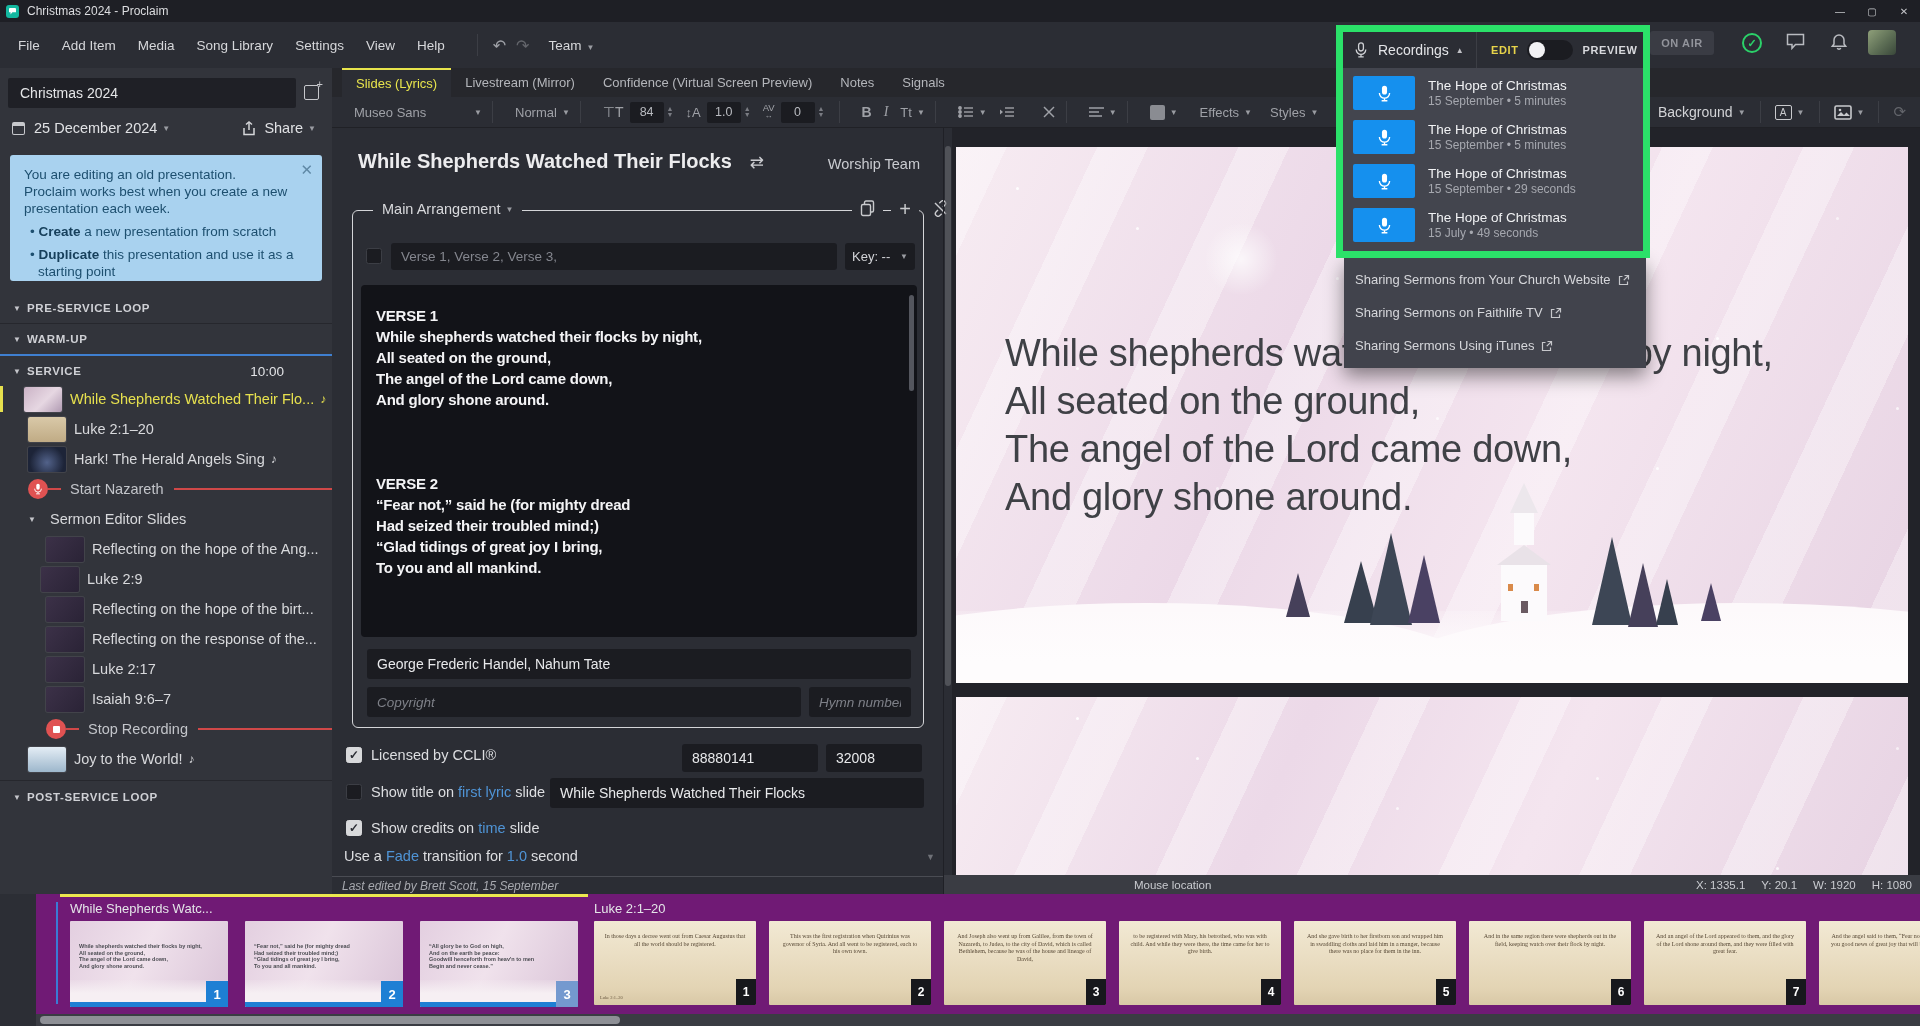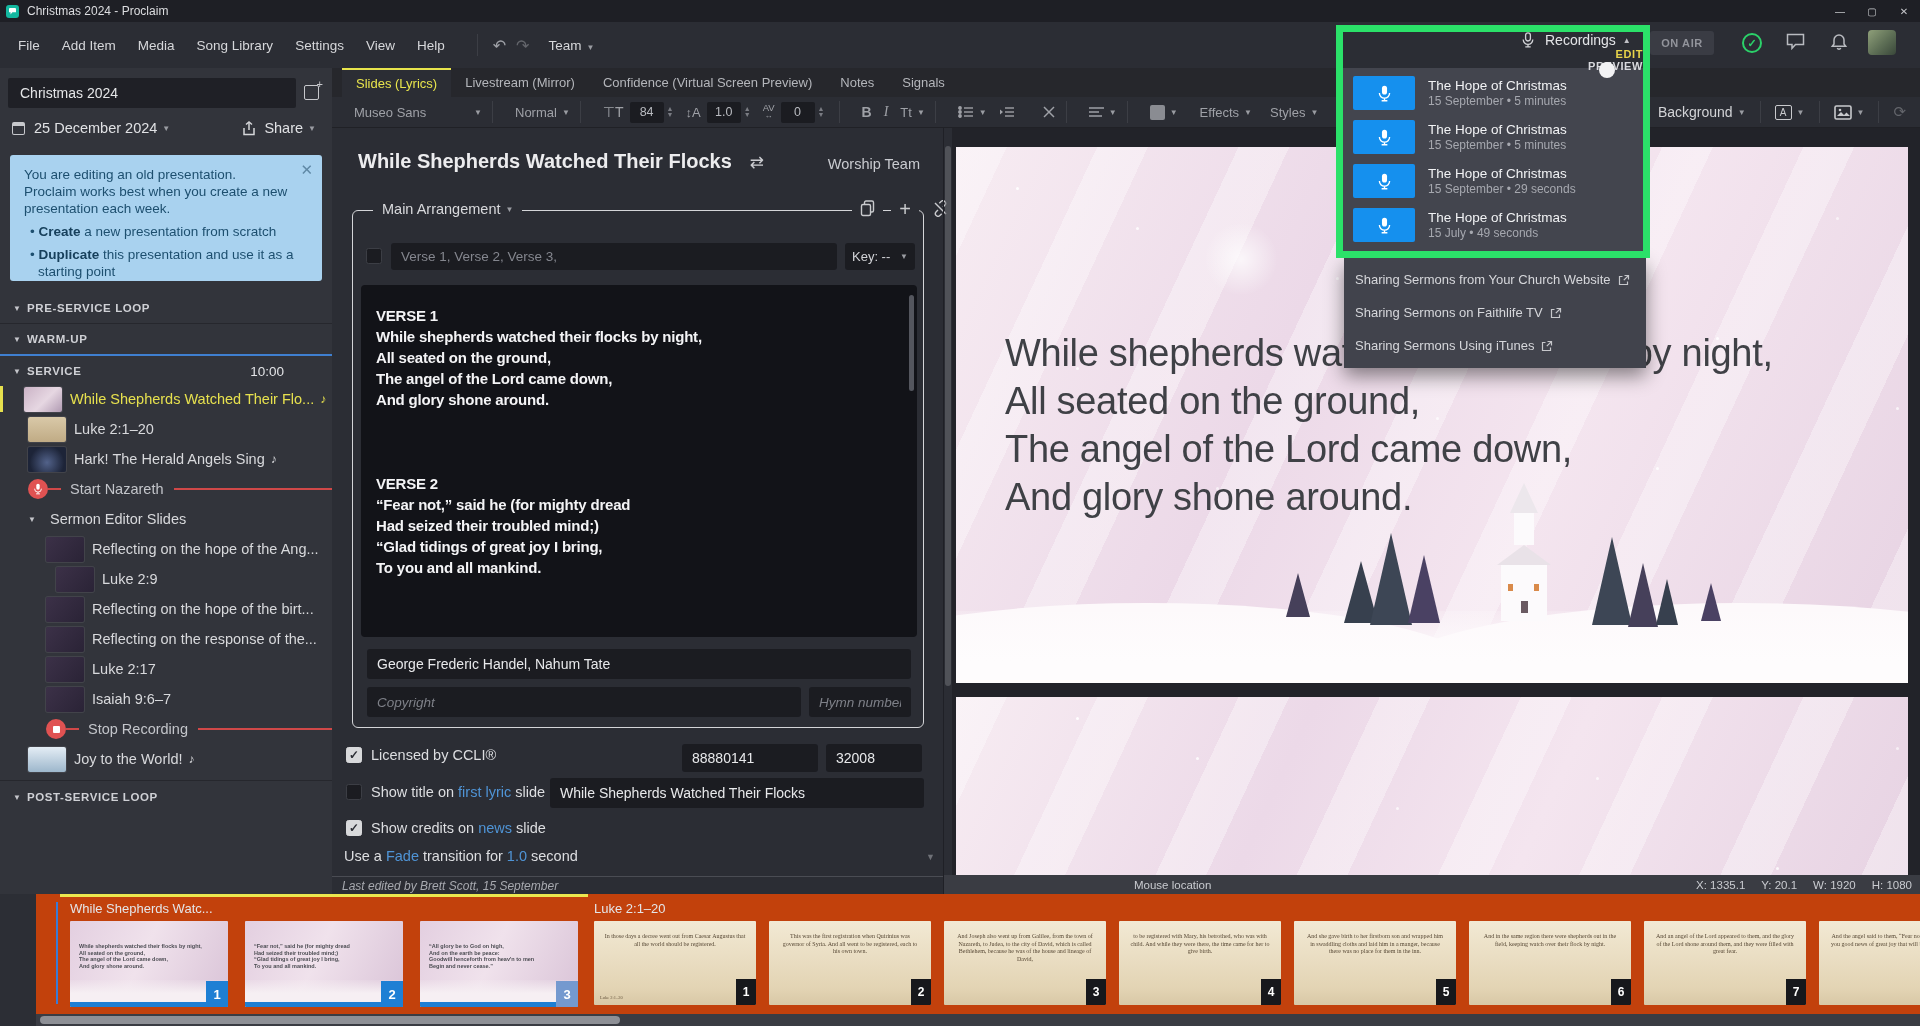--- a/index.html
+++ b/index.html
@@ -35,21 +35,21 @@
   #check-circle { left:1742px; top:33px; width:20px; height:20px; border:2px solid #2bd169;
                   border-radius:50%; color:#2bd169; font-size:11px; font-weight:bold;
                   display:flex; align-items:center; justify-content:center; }
   .mb-icon { top:33px; color:#b9bbc0; }
   #avatar { left:1868px; top:30px; width:28px; height:25px; border-radius:4px;
             background:linear-gradient(135deg,#8fa07a 0%,#5d6e55 55%,#39473a 100%); }
 
   
   #rec-frame { position:absolute; left:1336px; top:25px; width:314px; z-index:60;
                border:7px solid #2be169; background:#2b2d34; }
-  .rec-head { height:36px; display:flex; align-items:flex-end; background:#2b2d34;flex-direction:column; }
+  .rec-head { height:36px; display:flex; align-items:center; background:#2b2d34; }
   .rec-head-label { margin-left:10px; font-size:14px; color:#e3e4e7; }
   .rec-head .vsep { height:36px; margin:0; }
   .rec-head-left { display:flex; align-items:center; width:133px; padding-left:11px; }
   .tg-edit { font-size:11px; font-weight:bold; color:#e8d44a; letter-spacing:.6px; margin-left:14px; }
   .tg-pill { width:46px; height:20px; background:#1b1c21; border-radius:10px; margin-left:9px; position:relative; }
   .tg-knob { position:absolute; left:2px; top:2px; width:16px; height:16px; background:#f2f2f4; border-radius:50%; }
   .tg-preview { font-size:11px; font-weight:bold; color:#d8d9dd; letter-spacing:.6px; margin-left:9px; }
   #rec-list { background:#43454e; padding:3px 0 4px; }
   .rec-item { height:44px; display:flex; align-items:center; padding-left:10px; }
   .rec-tile { width:62px; height:34px; background:#1590ee; border-radius:2px;
@@ -192,21 +192,21 @@
                      700px 150px rgba(255,255,255,.8), 820px 30px rgba(255,255,255,.6),
                      420px 230px rgba(255,255,255,.7), 640px 280px rgba(255,255,255,.8),
                      200px 300px rgba(255,255,255,.6), 880px 220px rgba(255,255,255,.7); }
   #mousebar { position:absolute; left:944px; top:875px; width:976px; height:19px; background:#3a3c43;
               display:flex; align-items:center; font-size:11.5px; color:#c9cbd0; }
   #mouse-label { margin-left:190px; }
   #coords { margin-left:auto; margin-right:8px; display:flex; }
   #coords span { margin-left:16px; }
 
   
-  #filmstrip { position:absolute; left:0; top:894px; width:1920px; height:132px; background:#c2410c; overflow:hidden; }
+  #filmstrip { position:absolute; left:0; top:894px; width:1920px; height:132px; background:#701a75; overflow:hidden; }
   #fs-leftstrip { position:absolute; left:0; top:0; width:36px; height:132px; background:#2c2e35; }
   #fs-yellow { position:absolute; left:60px; top:0; width:528px; height:3px; background:#ece74f; }
   #fs-blueline { position:absolute; left:56px; top:8px; width:2px; height:102px; background:#3a7bd5; }
   .fs-label { position:absolute; top:7px; font-size:13px; color:#e4e5e8; white-space:nowrap; }
   .fs-slide { position:absolute; top:27px; overflow:hidden; border-radius:1px; }
   .fs-lyric { width:158px; height:86px;
               background:linear-gradient(115deg,#e3cfe0 0%,#f0e2ec 45%,#d9c3d7 100%); }
   .fs-lyric .txt { position:absolute; left:9px; top:22px; font-size:5.5px; line-height:6.5px;
                    font-weight:bold; color:#4b4c52; white-space:pre-line; }
   .fs-lyric .bar { position:absolute; left:0; right:0; bottom:0; height:5px; background:#1e7fd4; }
@@ -446,21 +446,21 @@
         <span class="rec-line"></span>
       </div>
       <div class="sb-item" style="top: 437px; padding-left: 28px;">
         <span class="sb-tri" style="margin-left: 0px;">▼</span>
         <span class="sb-label">Sermon Editor Slides</span>
       </div>
       <div class="sb-item" style="top: 467px; padding-left: 46px;">
         <span class="sb-thumb th-purple"></span>
         <span class="sb-label">Reflecting on the hope of the Ang...</span>
       </div>
-      <div class="sb-item" style="top: 497px; padding-left: 56px;">
+      <div class="sb-item" style="top: 497px; padding-left: 41px;">
         <span class="sb-thumb th-purple"></span>
         <span class="sb-label">Luke 2:9</span>
       </div>
       <div class="sb-item" style="top: 527px; padding-left: 46px;">
         <span class="sb-thumb th-purple"></span>
         <span class="sb-label">Reflecting on the hope of the birt...</span>
       </div>
       <div class="sb-item" style="top: 557px; padding-left: 46px;">
         <span class="sb-thumb th-purple"></span>
         <span class="sb-label">Reflecting on the response of the...</span>
@@ -688,21 +688,21 @@
   <input id="ccli-n2" class="dk-input" style="font-size: 14px;" value="32008">
 
   <div class="ed-row" style="top:656px">
     <span class="cb"></span>
     <span style="margin-left:9px">Show title on</span>&nbsp;<span class="blue">first lyric</span>&nbsp;<span>slide</span>
   </div>
   <input id="showtitle-input" class="dk-input" value="While Shepherds Watched Their Flocks" style="">
 
   <div class="ed-row" style="top:692px">
     <span class="cb checked">✓</span>
-    <span style="margin-left:9px">Show credits on</span>&nbsp;<span class="blue">news</span>&nbsp;<span>slide</span>
+    <span style="margin-left:9px">Show credits on</span>&nbsp;<span class="blue">time</span>&nbsp;<span>slide</span>
   </div>
 
   <div class="ed-row" style="top:720px;left:12px">
     <span>Use a</span>&nbsp;<span class="blue">Fade</span>&nbsp;<span>transition for</span>&nbsp;<span class="blue">1.0</span>&nbsp;<span>second</span>
   </div>
   <div id="trans-caret">▼</div>
 
   <div id="ed-footer">Last edited by Brett Scott, 15 September</div>
 </div>
 <div id="ed-divider"></div>

